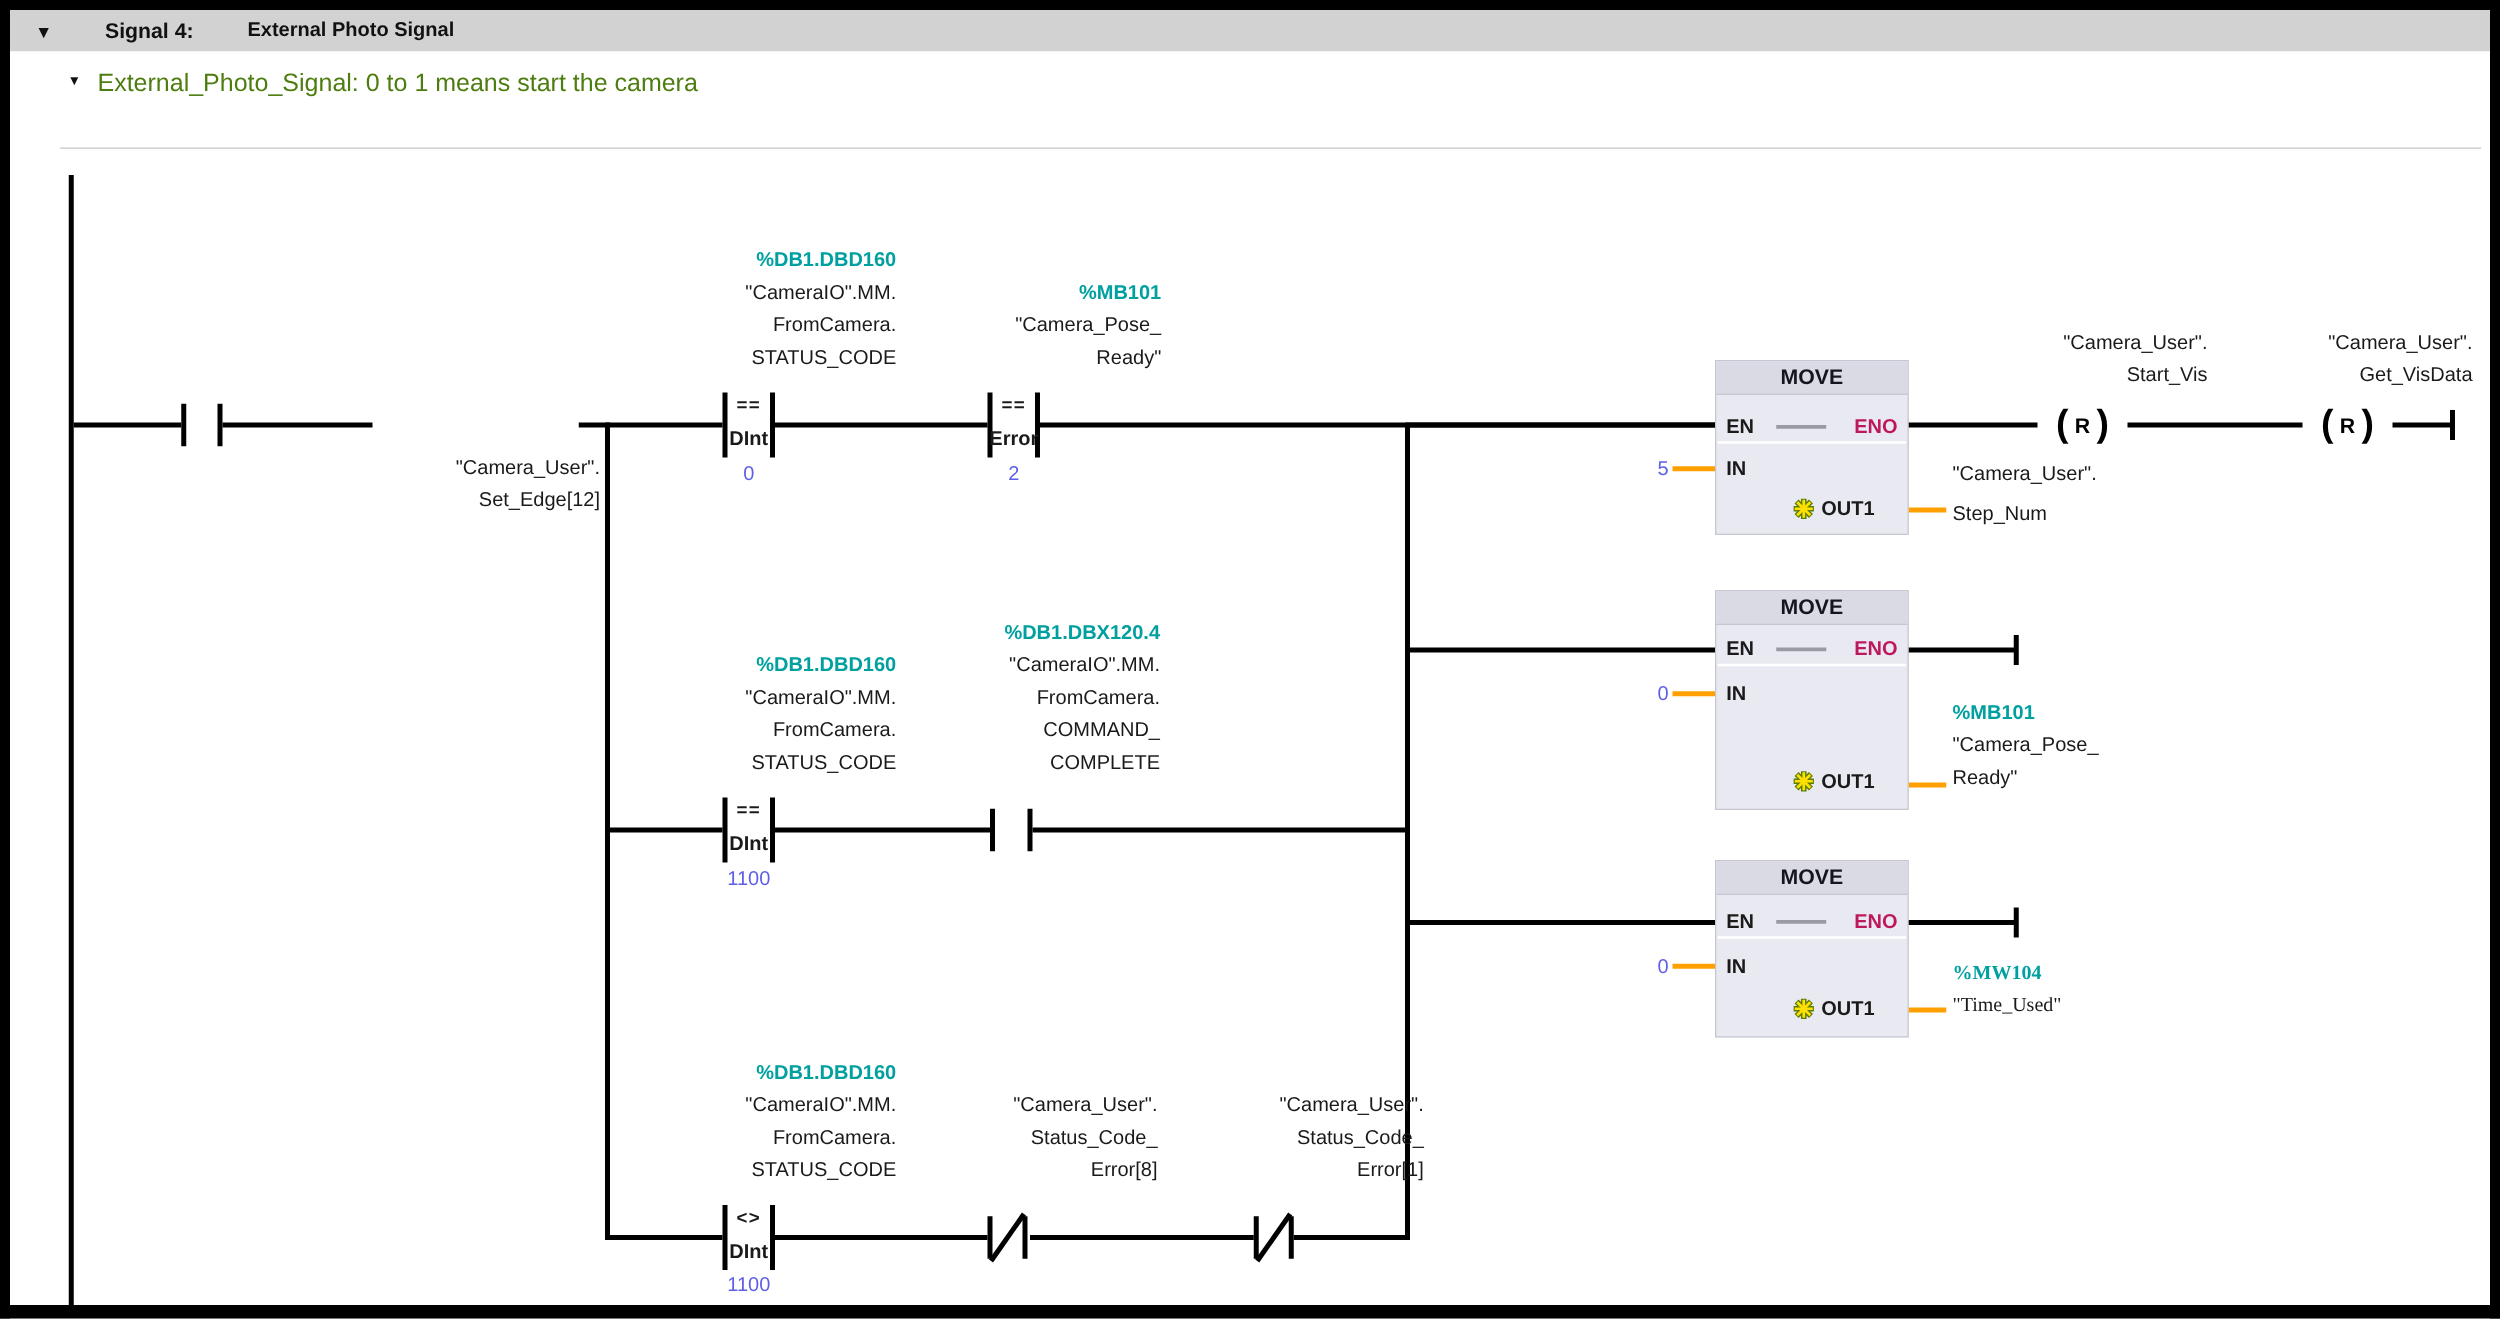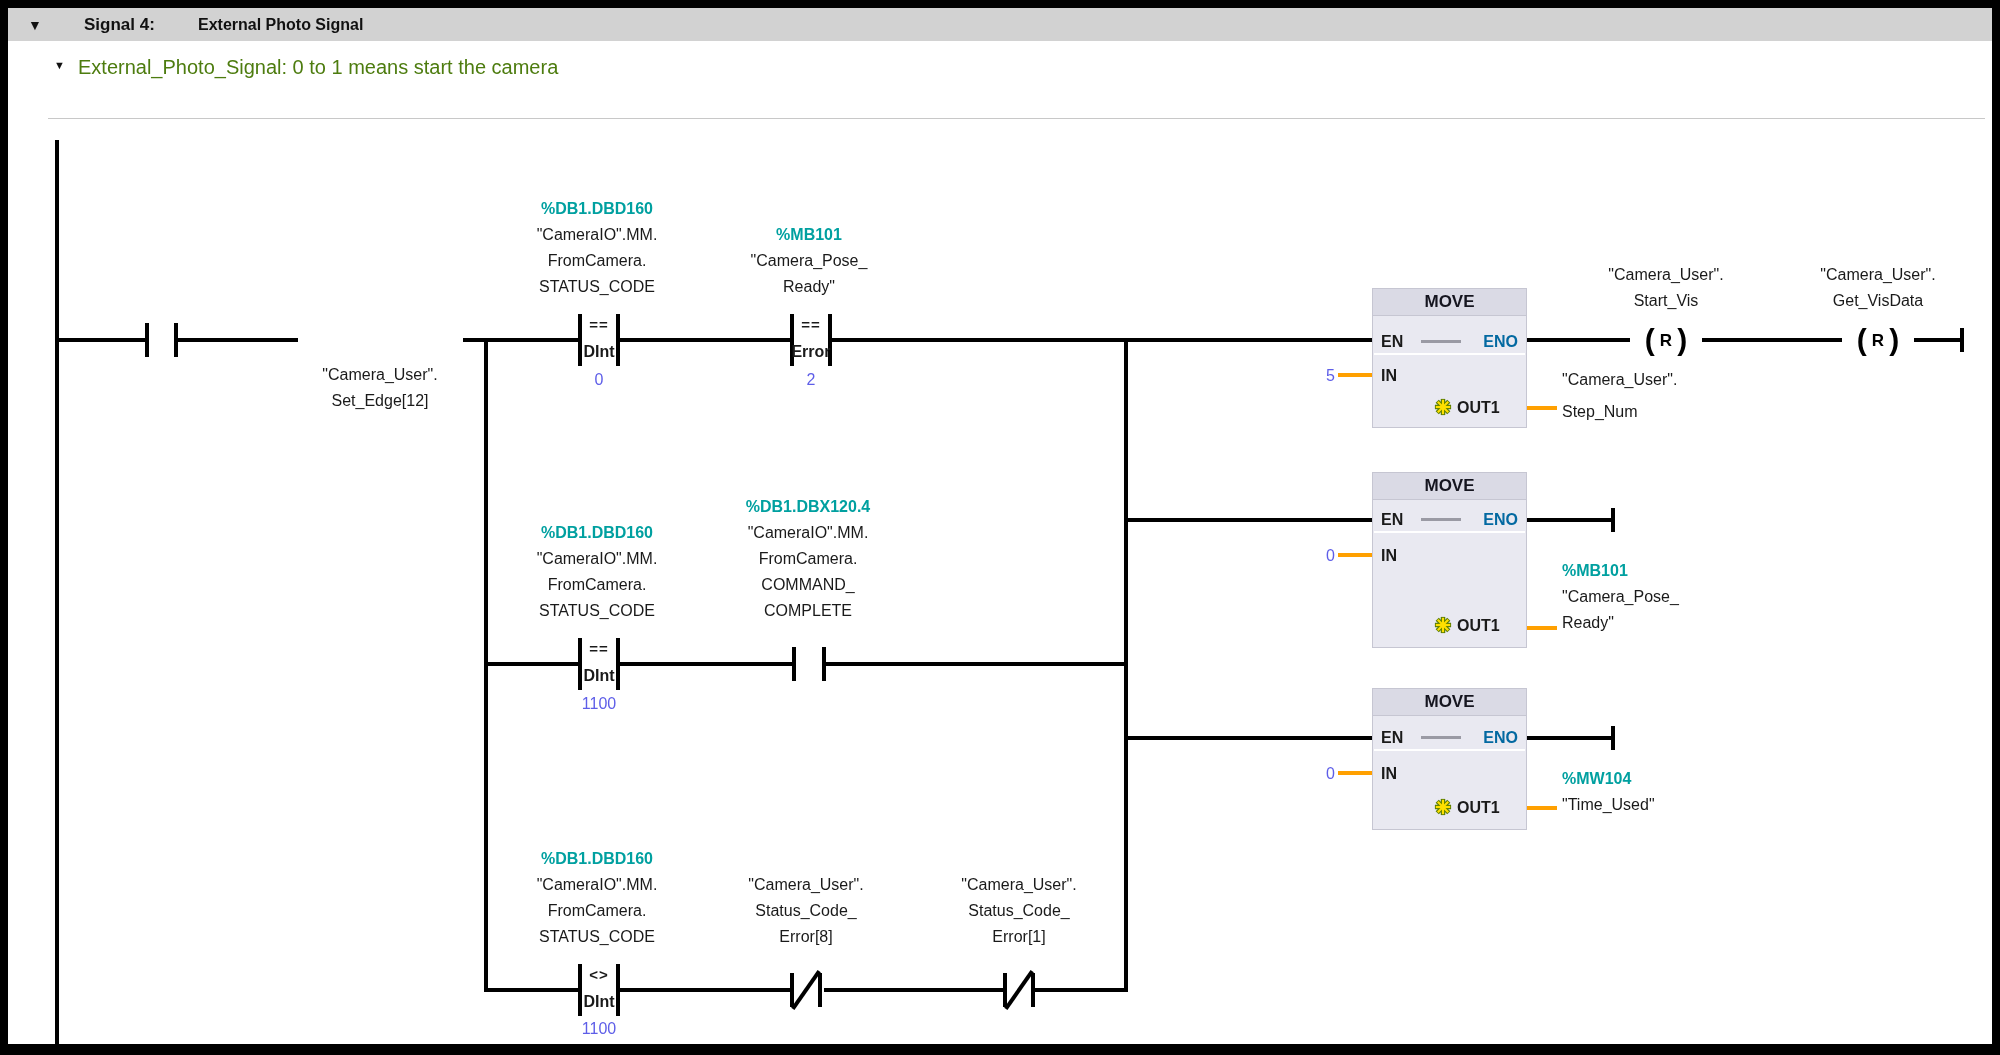--- a/index.html
+++ b/index.html
@@ -17,34 +17,34 @@
   .comment{font-size:20px;color:#4d7c0f;white-space:nowrap;}
   .sepline{position:absolute;background:#c8c8c8;height:1px;}
   
   .wire{position:absolute;background:#000;}
   .rail{position:absolute;background:#000;}
   .tick{position:absolute;background:#000;}
   
   .cbar{position:absolute;background:#000;width:4px;}
   .nc-slash{position:absolute;background:#000;width:4px;height:46px;transform:rotate(35deg);}
   
-  .stack{position:absolute;text-align:center;font-size:16px;line-height:26px;color:#1a1a1a;white-space:nowrap;}
+  .stack{position:absolute;text-align:right;font-size:16px;line-height:26px;color:#1a1a1a;white-space:nowrap;}
   .stack-l{position:absolute;text-align:left;font-size:16px;line-height:26px;color:#1a1a1a;white-space:nowrap;}
   .addr{font-weight:700;color:#00A0A0;}
   .sym{color:#1a1a1a;}
   .val{position:absolute;text-align:center;font-size:16px;font-weight:400;color:#5E5EE8;}
   .cmp-op{position:absolute;text-align:center;font-weight:700;font-size:15px;color:#1a1a1a;letter-spacing:1px;}
   .cmp-type{position:absolute;text-align:center;font-weight:700;font-size:16px;color:#1a1a1a;}
   
   .block{position:absolute;background:#E9E9F1;border:1px solid #c6c6d2;box-sizing:border-box;}
   .block-header{position:absolute;left:0;top:0;right:0;height:26px;background:#DADAE5;
                 border-bottom:1px solid #c6c6d2;text-align:center;font-weight:700;font-size:17px;
                 color:#15151f;line-height:26px;}
   .port{position:absolute;font-weight:700;font-size:16px;color:#1a1a1a;line-height:19px;}
-  .port-grey{position:absolute;font-weight:700;font-size:16px;color:#0369a1;line-height:19px;}
+  .port-grey{position:absolute;font-weight:700;font-size:16px;color:#be185d;line-height:19px;}
   .endash{position:absolute;background:#9a9aa4;height:3px;}
   .block-sep{position:absolute;background:#ffffff;height:2px;}
   .owire{position:absolute;background:#FFA000;}
   
   .coil{position:absolute;background:#ffffff;display:flex;align-items:center;justify-content:center;}
   .coil .p{font-size:30px;font-weight:700;line-height:30px;color:#000;}
   .coil .r{font-size:17px;font-weight:700;color:#000;margin:0 5px;padding-top:2px;}
   .star{position:absolute;width:18px;height:18px;}
 </style>
 </head>
@@ -252,21 +252,21 @@
           <line x1="15.8" y1="4.2" x2="4.2" y2="15.8"></line>
         </g>
     </svg>
     <div class="port" style="left:84px;top:109px;">OUT1</div>
   </div>
   <div class="val" style="left:1295px;top:765px;width:40px;text-align:right;">0</div>
   <div class="owire" style="left:1338px;top:771px;width:34px;height:4px;"></div>
   <div class="wire" style="left:1527px;top:736px;width:86px;height:4px;"></div>
   <div class="tick" style="left:1611px;top:726px;width:4px;height:24px;"></div>
   <div class="owire" style="left:1527px;top:806px;width:30px;height:4px;"></div>
-  <div class="stack-l" style="left:1562px;top:766px;width:220px;">
+  <div class="stack-l" style="left:1562px;top:766px;width:220px;font-family:Liberation Serif, serif;">
     <div class="addr">%MW104</div>
     <div class="sym">"Time_Used"</div>
   </div>
 
   <div class="wire" style="left:488px;top:988px;width:90px;height:4px;"></div>
   <div class="wire" style="left:620px;top:988px;width:170px;height:4px;"></div>
   <div class="wire" style="left:824px;top:988px;width:179px;height:4px;"></div>
   <div class="wire" style="left:1035px;top:988px;width:91px;height:4px;"></div>
 
   <div>

